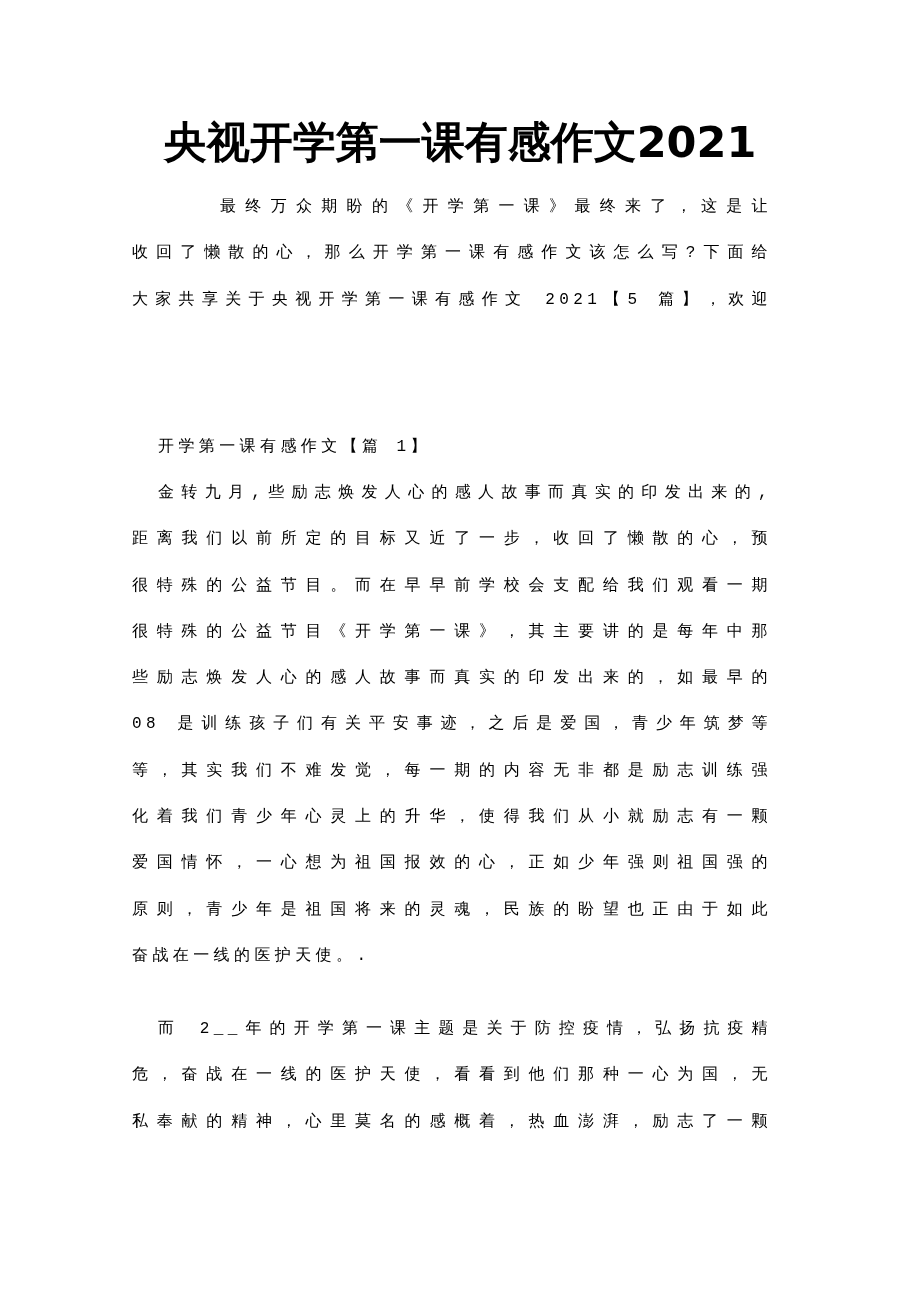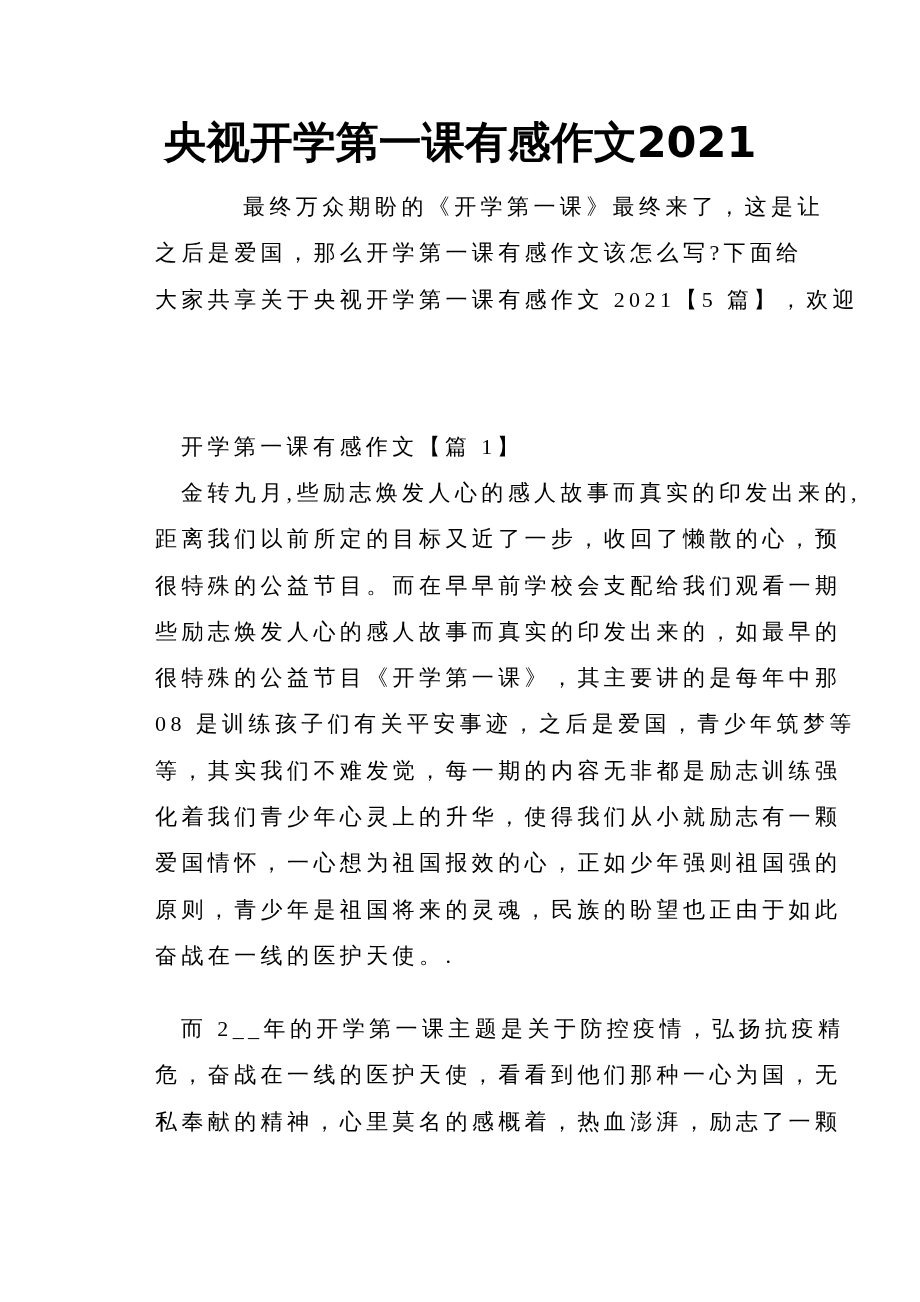--- a/index.html
+++ b/index.html
@@ -29,24 +29,24 @@
       width: 920px;
       text-align: center;
       font-family: "DejaVu Sans", "Liberation Sans", sans-serif;
       font-weight: bold;
       font-size: 43px;
       line-height: 44px;
       letter-spacing: 0px;
     }
     .body-text {
       position: absolute;
-      left: 155px;
+      left: 132px;
       width: 640px;
-      font-family: Liberation Serif, serif;
-      font-size: 22px;
+      font-family: Liberation Mono, monospace;
+      font-size: 16px;
       line-height: 46.3px;
       letter-spacing: 4.4px;
       text-align: justify;
       text-justify: inter-character;
       word-break: break-all;
     }
     .intro {
       top: 184px;
       text-indent: 88px;
     }
@@ -77,34 +77,34 @@
   </style>
 </head>
 <body>
 
 <div class="page">
 
   <div class="title">央视开学第一课有感作文2021</div>
 
   <div class="body-text intro" style="text-indent:0;">
     <span class="line indent3">最终万众期盼的《开学第一课》最终来了，这是让</span>
-    <span class="line">之后是爱国，那么开学第一课有感作文该怎么写?下面给</span>
+    <span class="line">收回了懒散的心，那么开学第一课有感作文该怎么写?下面给</span>
     <span class="line">大家共享关于央视开学第一课有感作文 2021【5 篇】，欢迎</span>
   </div>
 
   <div class="body-text p1-heading" style="text-indent:0;">
     <span class="line last indent1">开学第一课有感作文【篇 1】</span>
   </div>
 
   <div class="body-text p1-body" style="text-indent:0;">
     <span class="line indent1">金转九月,些励志焕发人心的感人故事而真实的印发出来的,</span>
     <span class="line">距离我们以前所定的目标又近了一步，收回了懒散的心，预</span>
     <span class="line">很特殊的公益节目。而在早早前学校会支配给我们观看一期</span>
+    <span class="line">很特殊的公益节目《开学第一课》，其主要讲的是每年中那</span>
     <span class="line">些励志焕发人心的感人故事而真实的印发出来的，如最早的</span>
-    <span class="line">很特殊的公益节目《开学第一课》，其主要讲的是每年中那</span>
     <span class="line">08 是训练孩子们有关平安事迹，之后是爱国，青少年筑梦等</span>
     <span class="line">等，其实我们不难发觉，每一期的内容无非都是励志训练强</span>
     <span class="line">化着我们青少年心灵上的升华，使得我们从小就励志有一颗</span>
     <span class="line">爱国情怀，一心想为祖国报效的心，正如少年强则祖国强的</span>
     <span class="line">原则，青少年是祖国将来的灵魂，民族的盼望也正由于如此</span>
     <span class="line last">奋战在一线的医护天使。.</span>
   </div>
 
   <div class="body-text p2-body" style="text-indent:0;">
     <span class="line indent1">而 2__年的开学第一课主题是关于防控疫情，弘扬抗疫精</span>

